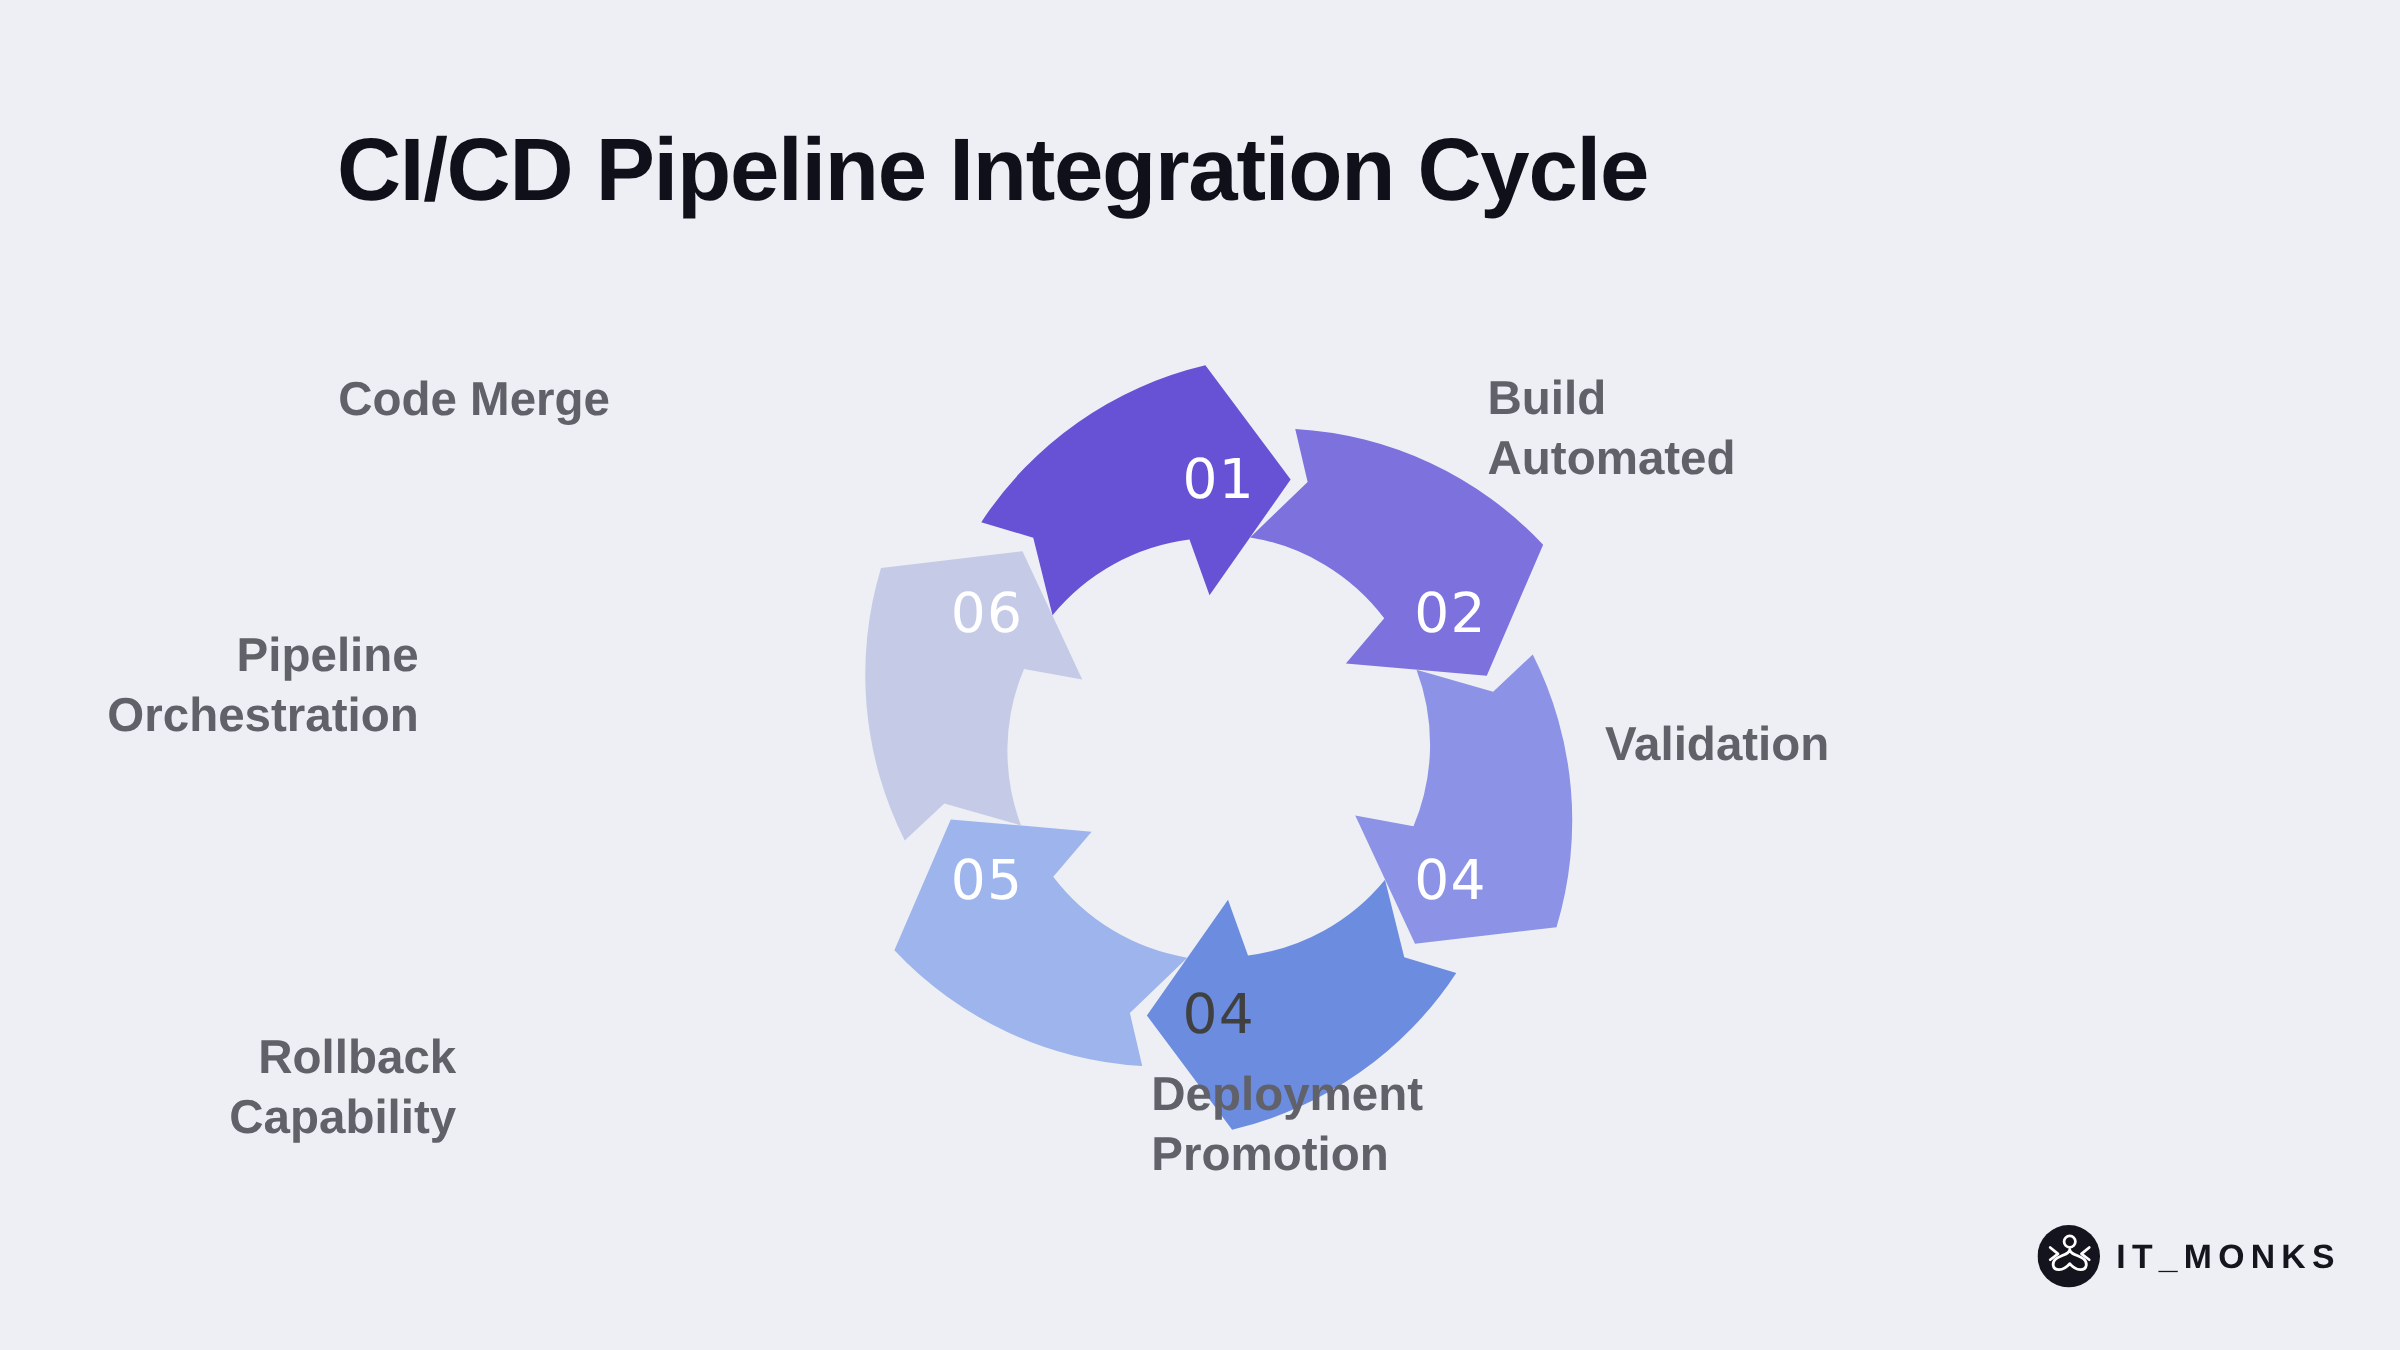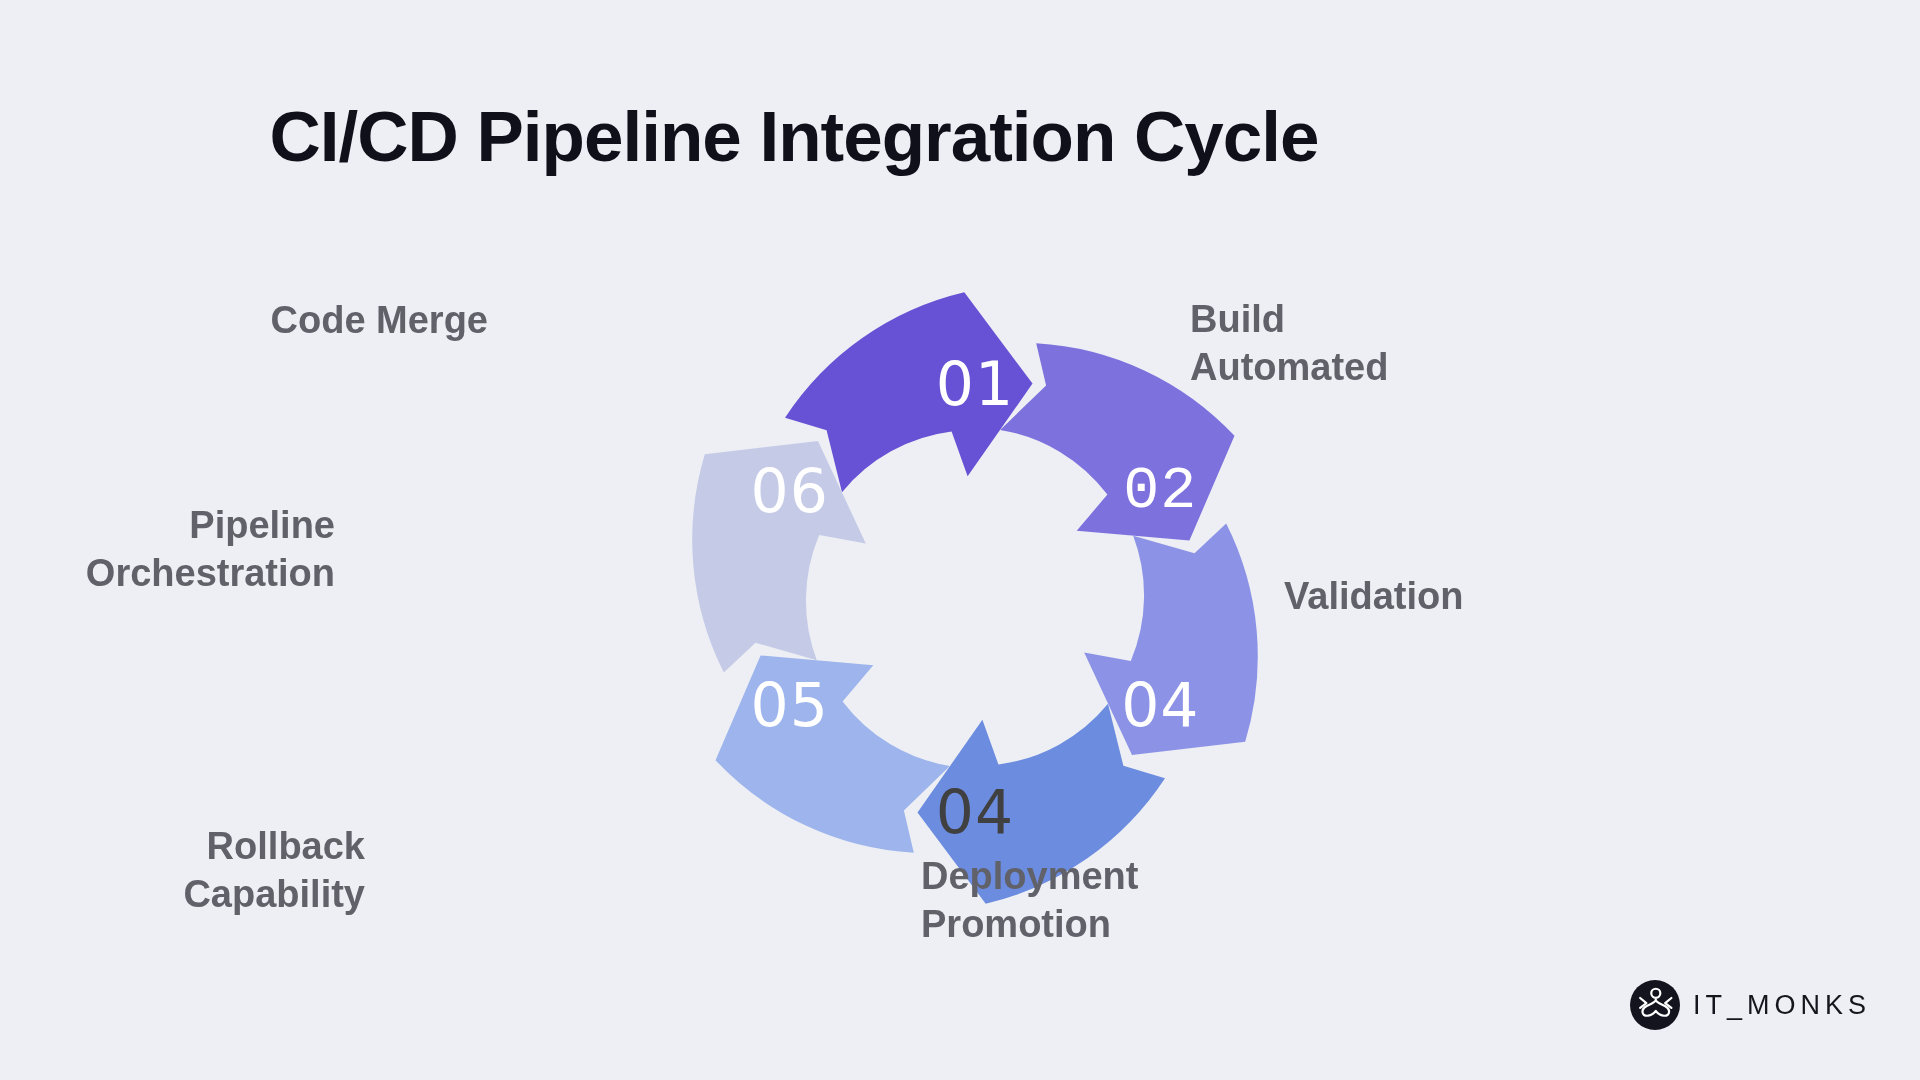--- a/index.html
+++ b/index.html
@@ -13,36 +13,36 @@
   #page-title{
     position:absolute;left:0;right:0;top:96px;margin:0;
     text-align:center;
     font-size:71px;font-weight:800;letter-spacing:-1px;
     color:#10101A;
   }
   #cycle-svg{position:absolute;left:0;top:0;width:1920px;height:1080px;}
   .step-number{
     position:absolute;transform:translate(-50%,-50%);
     font-family:"DejaVu Sans","Liberation Sans",sans-serif;
-    font-size:60px;font-weight:400;letter-spacing:1px;
+    font-size:44px;font-weight:400;letter-spacing:1px;
     color:#FFFFFF;white-space:nowrap;
   }
   .step-label{
     position:absolute;
     font-size:38px;font-weight:700;line-height:48px;
     color:#616169;white-space:nowrap;
   }
   .step-label.align-right{text-align:right;}
   #brand{
     position:absolute;left:1630px;top:980px;
     display:flex;align-items:center;gap:13px;
   }
   #brand-icon{display:block;}
   #brand-name{
-    font-size:27px;font-weight:400;letter-spacing:5px;
+    font-size:27px;font-weight:700;letter-spacing:5px;
     color:#15151D;
   }
 </style>
 </head>
 <body>
 
 <div id="stage">
 
   <h1 id="page-title">CI/CD Pipeline Integration Cycle</h1>
 
@@ -53,21 +53,21 @@
       <path d="M 1165.0 778.3 A 295 295 0 0 1 985.7 903.8 L 917.5 812.4 L 982.4 719.8 L 998.4 764.4 A 169 169 0 0 0 1108.0 703.8 L 1123.4 765.8 Z" fill="#6B8CDF"></path>
       <path d="M 913.8 852.8 A 295 295 0 0 1 715.5 760.2 L 760.6 655.5 L 873.3 665.3 L 842.6 701.4 A 169 169 0 0 0 949.9 766.1 L 903.9 810.4 Z" fill="#9DB4EC"></path>
       <path d="M 723.8 672.4 A 295 295 0 0 1 704.8 454.3 L 818.0 441.0 L 865.8 543.6 L 819.2 535.1 A 169 169 0 0 0 816.8 660.3 L 755.5 642.7 Z" fill="#C5CBE7"></path>
     </svg>
 
   <div id="overlay">
       <div class="step-number" style="color: rgb(255, 255, 255); left: 975px; top: 384px;">01</div>
       <div class="step-label align-right" style="color: rgb(97, 97, 105); right: 1100px; top: 296px;">
         <div>Code Merge</div>
       </div>
-      <div class="step-number" style="color: rgb(255, 255, 255); left: 1160.33px; top: 491px; font-family: Liberation Mono, monospace;">02</div>
+      <div class="step-number" style="color: rgb(255, 255, 255); left: 1160.33px; top: 491px;">02</div>
       <div class="step-label" style="color: rgb(97, 97, 105); left: 1190px; top: 295px;">
         <div>Build</div>
         <div>Automated</div>
       </div>
       <div class="step-number" style="color: rgb(255, 255, 255); left: 1160.33px; top: 705px;">04</div>
       <div class="step-label" style="color: rgb(97, 97, 105); left: 1284px; top: 572px;">
         <div>Validation</div>
       </div>
       <div class="step-number" style="color: #404040; left: 975px; top: 812px;">04</div>
       <div class="step-label" style="color: rgb(97, 97, 105); left: 921px; top: 852px;">

